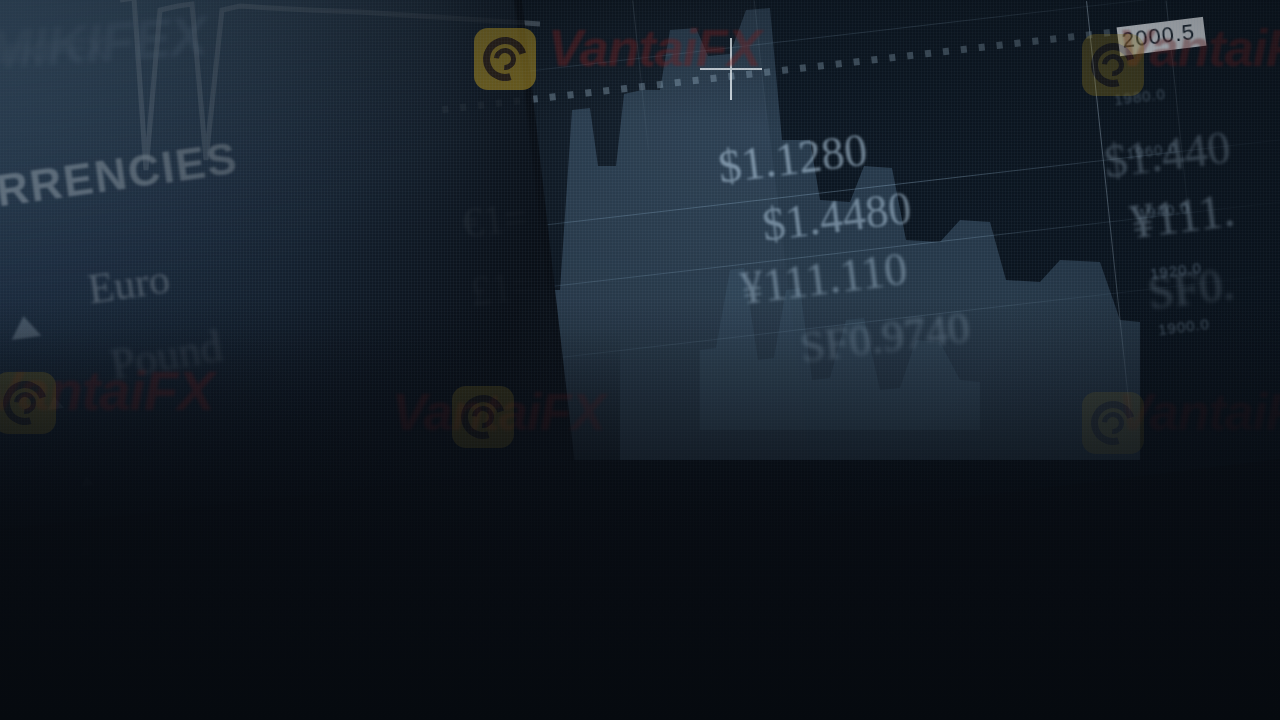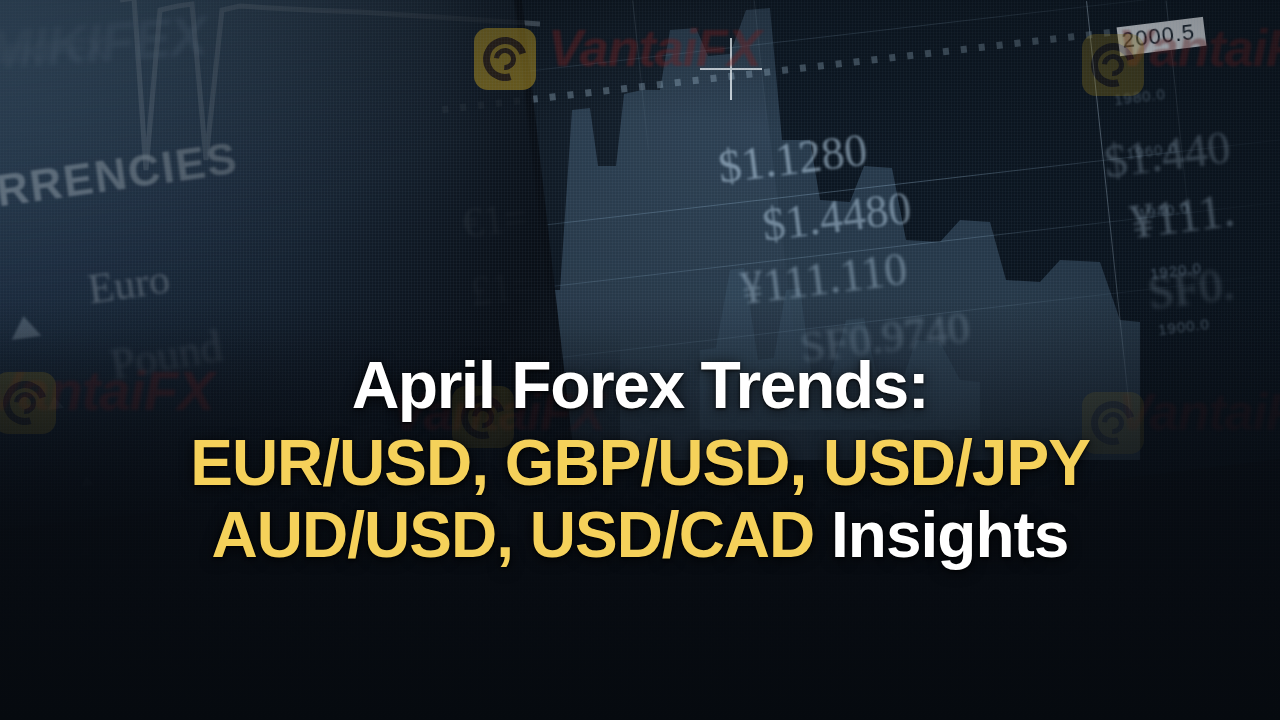--- a/index.html
+++ b/index.html
@@ -373,19 +373,14 @@
     <span class="glyph"></span>
     <span class="glyph2"></span>
   </div>
 
   <div class="bg-layer scanlines"></div>
   <div class="bg-layer pixelgrid"></div>
 
   <div class="bg-layer vignette"></div>
   <div class="bottom-scrim"></div>
 
-  <div class="headline">
-    <div class="hl-line hl-1">April Forex Trends:</div>
-    <div class="hl-line hl-2 accent">EUR/USD, GBP/USD, USD/JPY</div>
-    <div class="hl-line hl-3"><span class="accent">AUD/USD, USD/CAD</span><span class="plain"> Insights</span></div>
-  </div>
 
 </div>
 
 </body></html>

